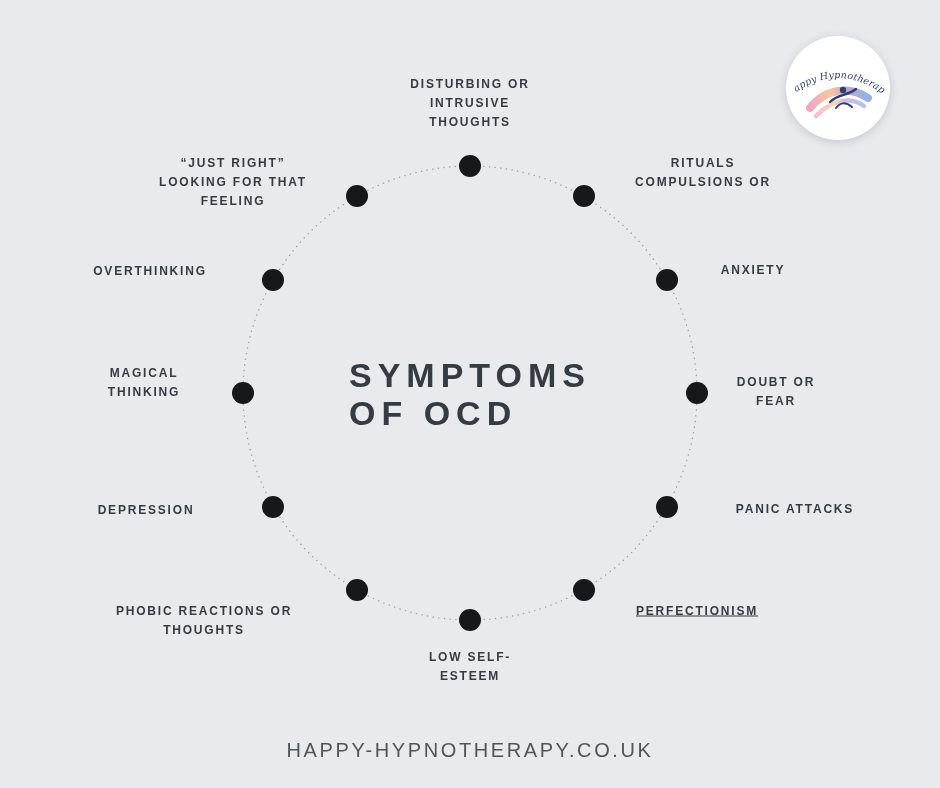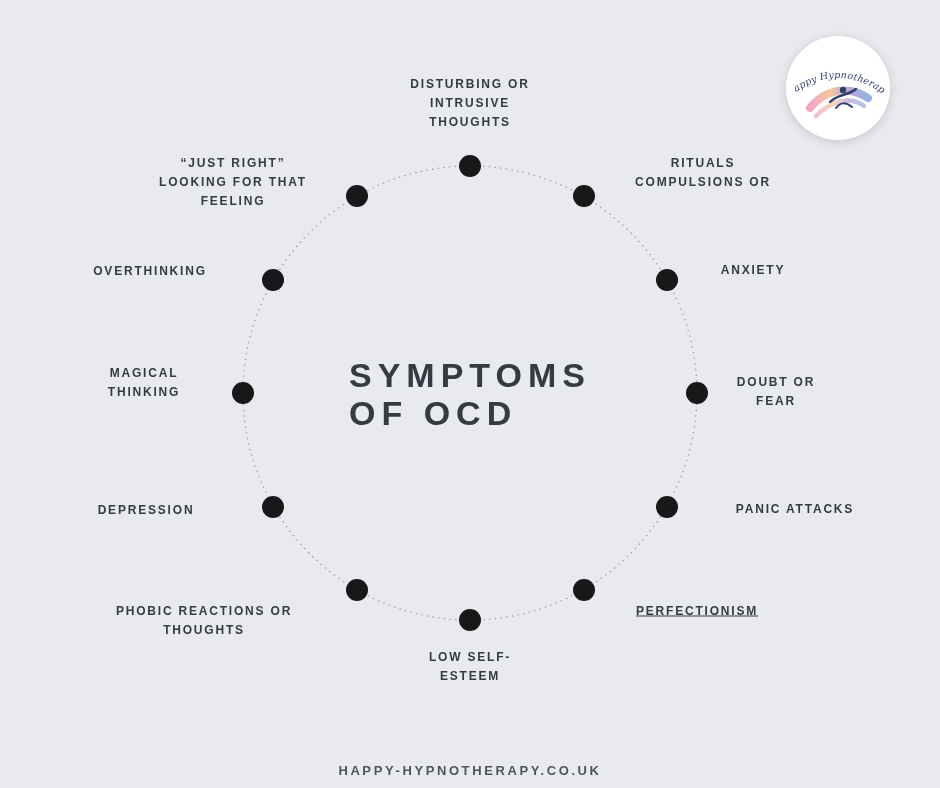--- a/index.html
+++ b/index.html
@@ -28,22 +28,22 @@
     position:absolute;width:22px;height:22px;border-radius:50%;
     background:var(--dot);transform:translate(-50%,-50%);
   }
   .symptom-label{
     position:absolute;transform:translate(-50%,-50%);
     text-align:center;color:var(--text);font-weight:bold;
     font-size:12px;letter-spacing:1.8px;line-height:19px;white-space:nowrap;
   }
   .footer{
     position:absolute;left:470px;top:750px;transform:translate(-50%,-50%);
-    color:var(--text);font-size:13px;letter-spacing:2.6px;font-weight:bold;
-    white-space:nowrap;opacity:0.85;margin-top:20px;
+    color:var(--text);font-size:20px;letter-spacing:2.6px;font-weight:normal;
+    white-space:nowrap;opacity:0.85;
   }
   .logo{
     position:absolute;left:786px;top:36px;width:104px;height:104px;
     border-radius:50%;background:#ffffff;
     box-shadow:0 2px 10px rgba(40,45,70,0.18);
   }
   .logo svg{width:100%;height:100%;display:block;}
   .logo-text{
     fill:var(--logo-text);
     font-family:"DejaVu Serif","Liberation Serif",serif;

